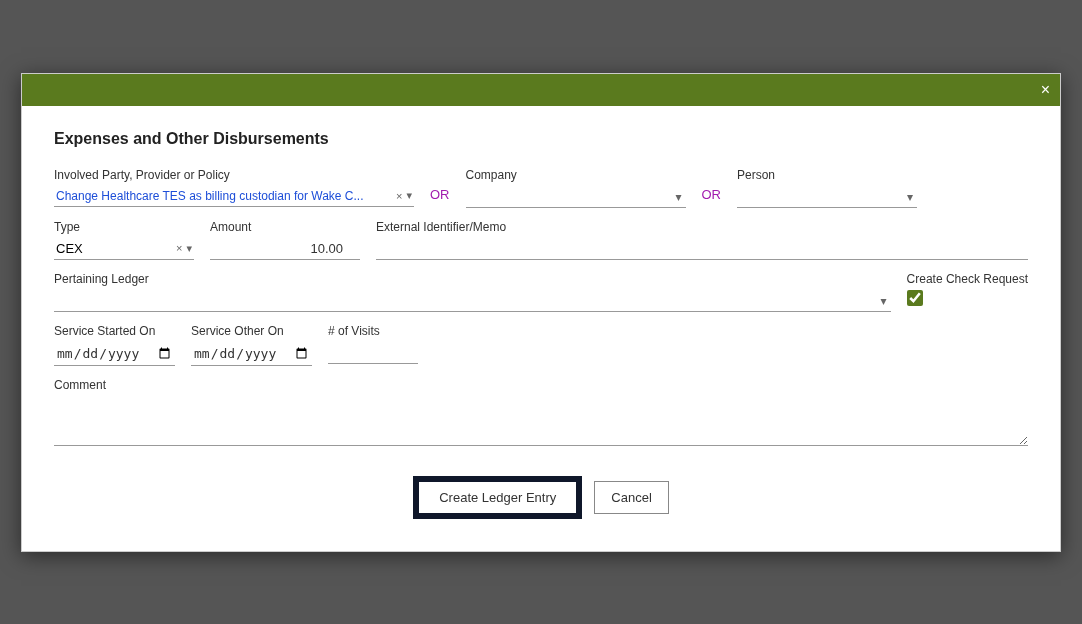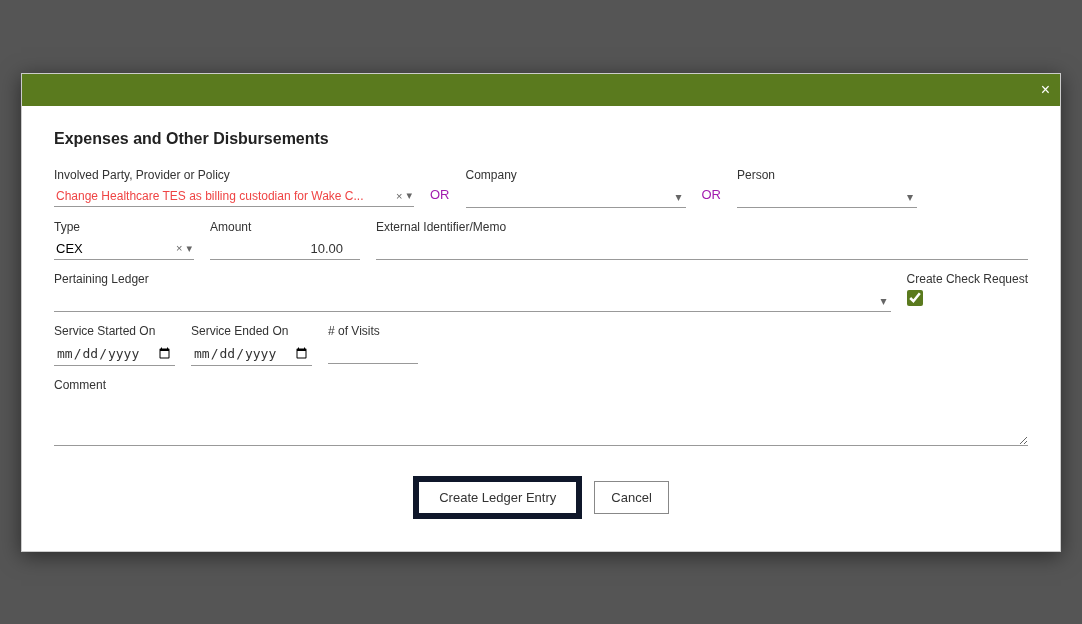--- a/index.html
+++ b/index.html
@@ -197,21 +197,21 @@
       border-bottom: 1px solid #999;
       width: 360px;
     }
     .involved-wrap input {
       border: none;
       outline: none;
       font-size: 12px;
       flex: 1;
       background: transparent;
       padding: 3px 2px;
-      color: #ef4444;
+      color: #1d4ed8;
     }
     .involved-clear {
       color: #666;
       cursor: pointer;
       font-size: 11px;
       padding: 0 2px;
     }
     .involved-arrow {
       color: #666;
       font-size: 11px;
@@ -302,21 +302,21 @@
       </div>
     </div>
 
     <div class="row" style="margin-top:10px;">
       <div class="field-group">
         <label class="field-label">Service Started On</label>
         <input type="date" class="field-input date-field" placeholder="mm/dd/yyyy" style="">
       </div>
 
       <div class="field-group">
-        <label class="field-label">Service Ended On</label>
+        <label class="field-label">Service Other On</label>
         <input type="date" class="field-input date-field" placeholder="mm/dd/yyyy" style="">
       </div>
 
       <div class="field-group">
         <label class="field-label"># of Visits</label>
         <input type="number" class="field-input visits-field" value="" style="">
       </div>
     </div>
 
     <div class="field-group" style="margin-top:0;">

